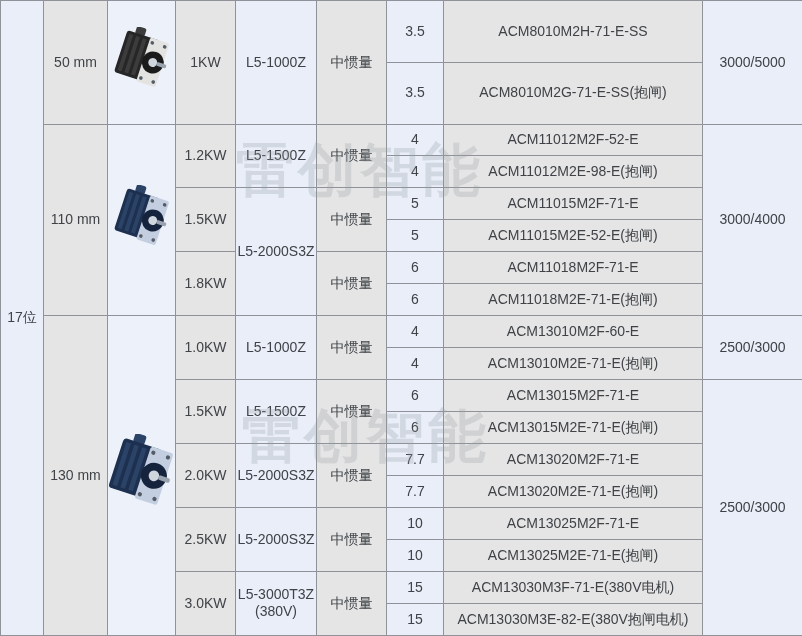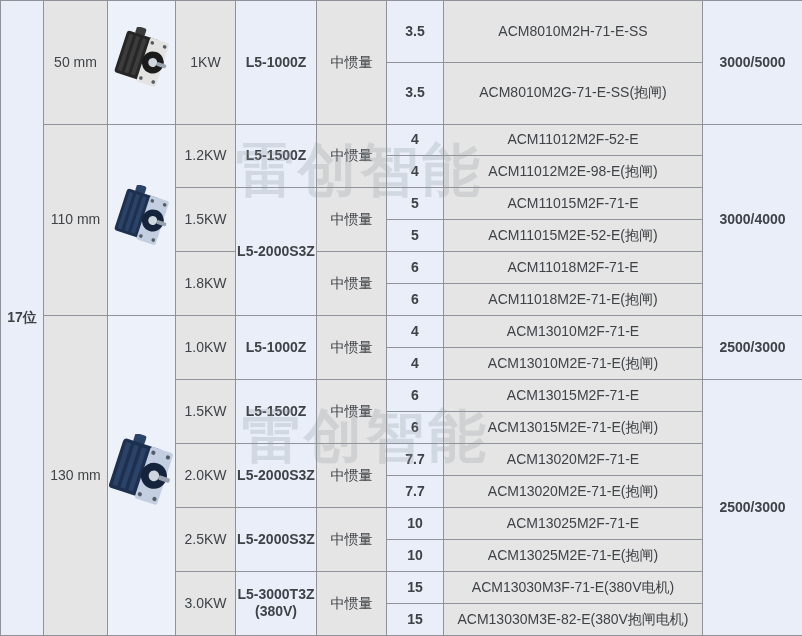--- a/index.html
+++ b/index.html
@@ -6,21 +6,21 @@
   body{width:802px;height:636px;overflow:hidden;
        font-family:"Liberation Sans","DejaVu Sans",sans-serif;}
   #stage{position:relative;width:802px;height:636px;background:#fff;}
 
   table#spec-table{position:absolute;left:0;top:0;width:802px;height:636px;
     border-collapse:collapse;table-layout:fixed;}
   #spec-table td{border:1px solid #8f9399;color:#3f4347;font-size:14px;
     text-align:center;vertical-align:middle;padding:0;line-height:1.25;
     overflow:hidden;}
   
-  .c-blue{background:#e9eef8;font-weight:bold;}
+  .c-blue{background:#e9eef8;}
   .c-gray{background:#e5e5e5;}
   .c-img{background:#edf1fa;}
   
   tr.group-start td{border-top:2px solid #6e7277;}
   .col-model{text-align:left;padding-left:22px;}
   .col-speed{font-size:15px;}
   .drive-line2{display:block;}
   .motor-wrap{display:flex;align-items:center;justify-content:center;height:100%;}
 
   .watermark{position:absolute;z-index:6;pointer-events:none;
@@ -156,21 +156,21 @@
                     <circle cx="33.5" cy="50.5" r="1.8" fill="#545c66"></circle>
                     <circle cx="46.5" cy="50.5" r="1.8" fill="#545c66"></circle>
                   </g>
                 </svg></span>
             </div>
           </td>
           <td class="c-gray" rowspan="2">1.0KW</td>
           <td class="c-blue" rowspan="2">L5-1000Z</td>
           <td class="c-gray" rowspan="2">中惯量</td>
           <td class="c-blue">4</td>
-          <td class="c-gray col-model">ACM13010M2F-71-E</td>
+          <td class="c-gray col-model">ACM13010M2F-60-E</td>
           <td class="c-blue col-speed" rowspan="2">2500/3000</td>
         </tr>
         <tr>
           <td class="c-blue">4</td>
           <td class="c-gray col-model">ACM13010M2E-71-E(抱闸)</td>
         </tr>
         <tr>
           <td class="c-gray" rowspan="2">1.5KW</td>
           <td class="c-blue" rowspan="2">L5-1500Z</td>
           <td class="c-gray" rowspan="2">中惯量</td>

